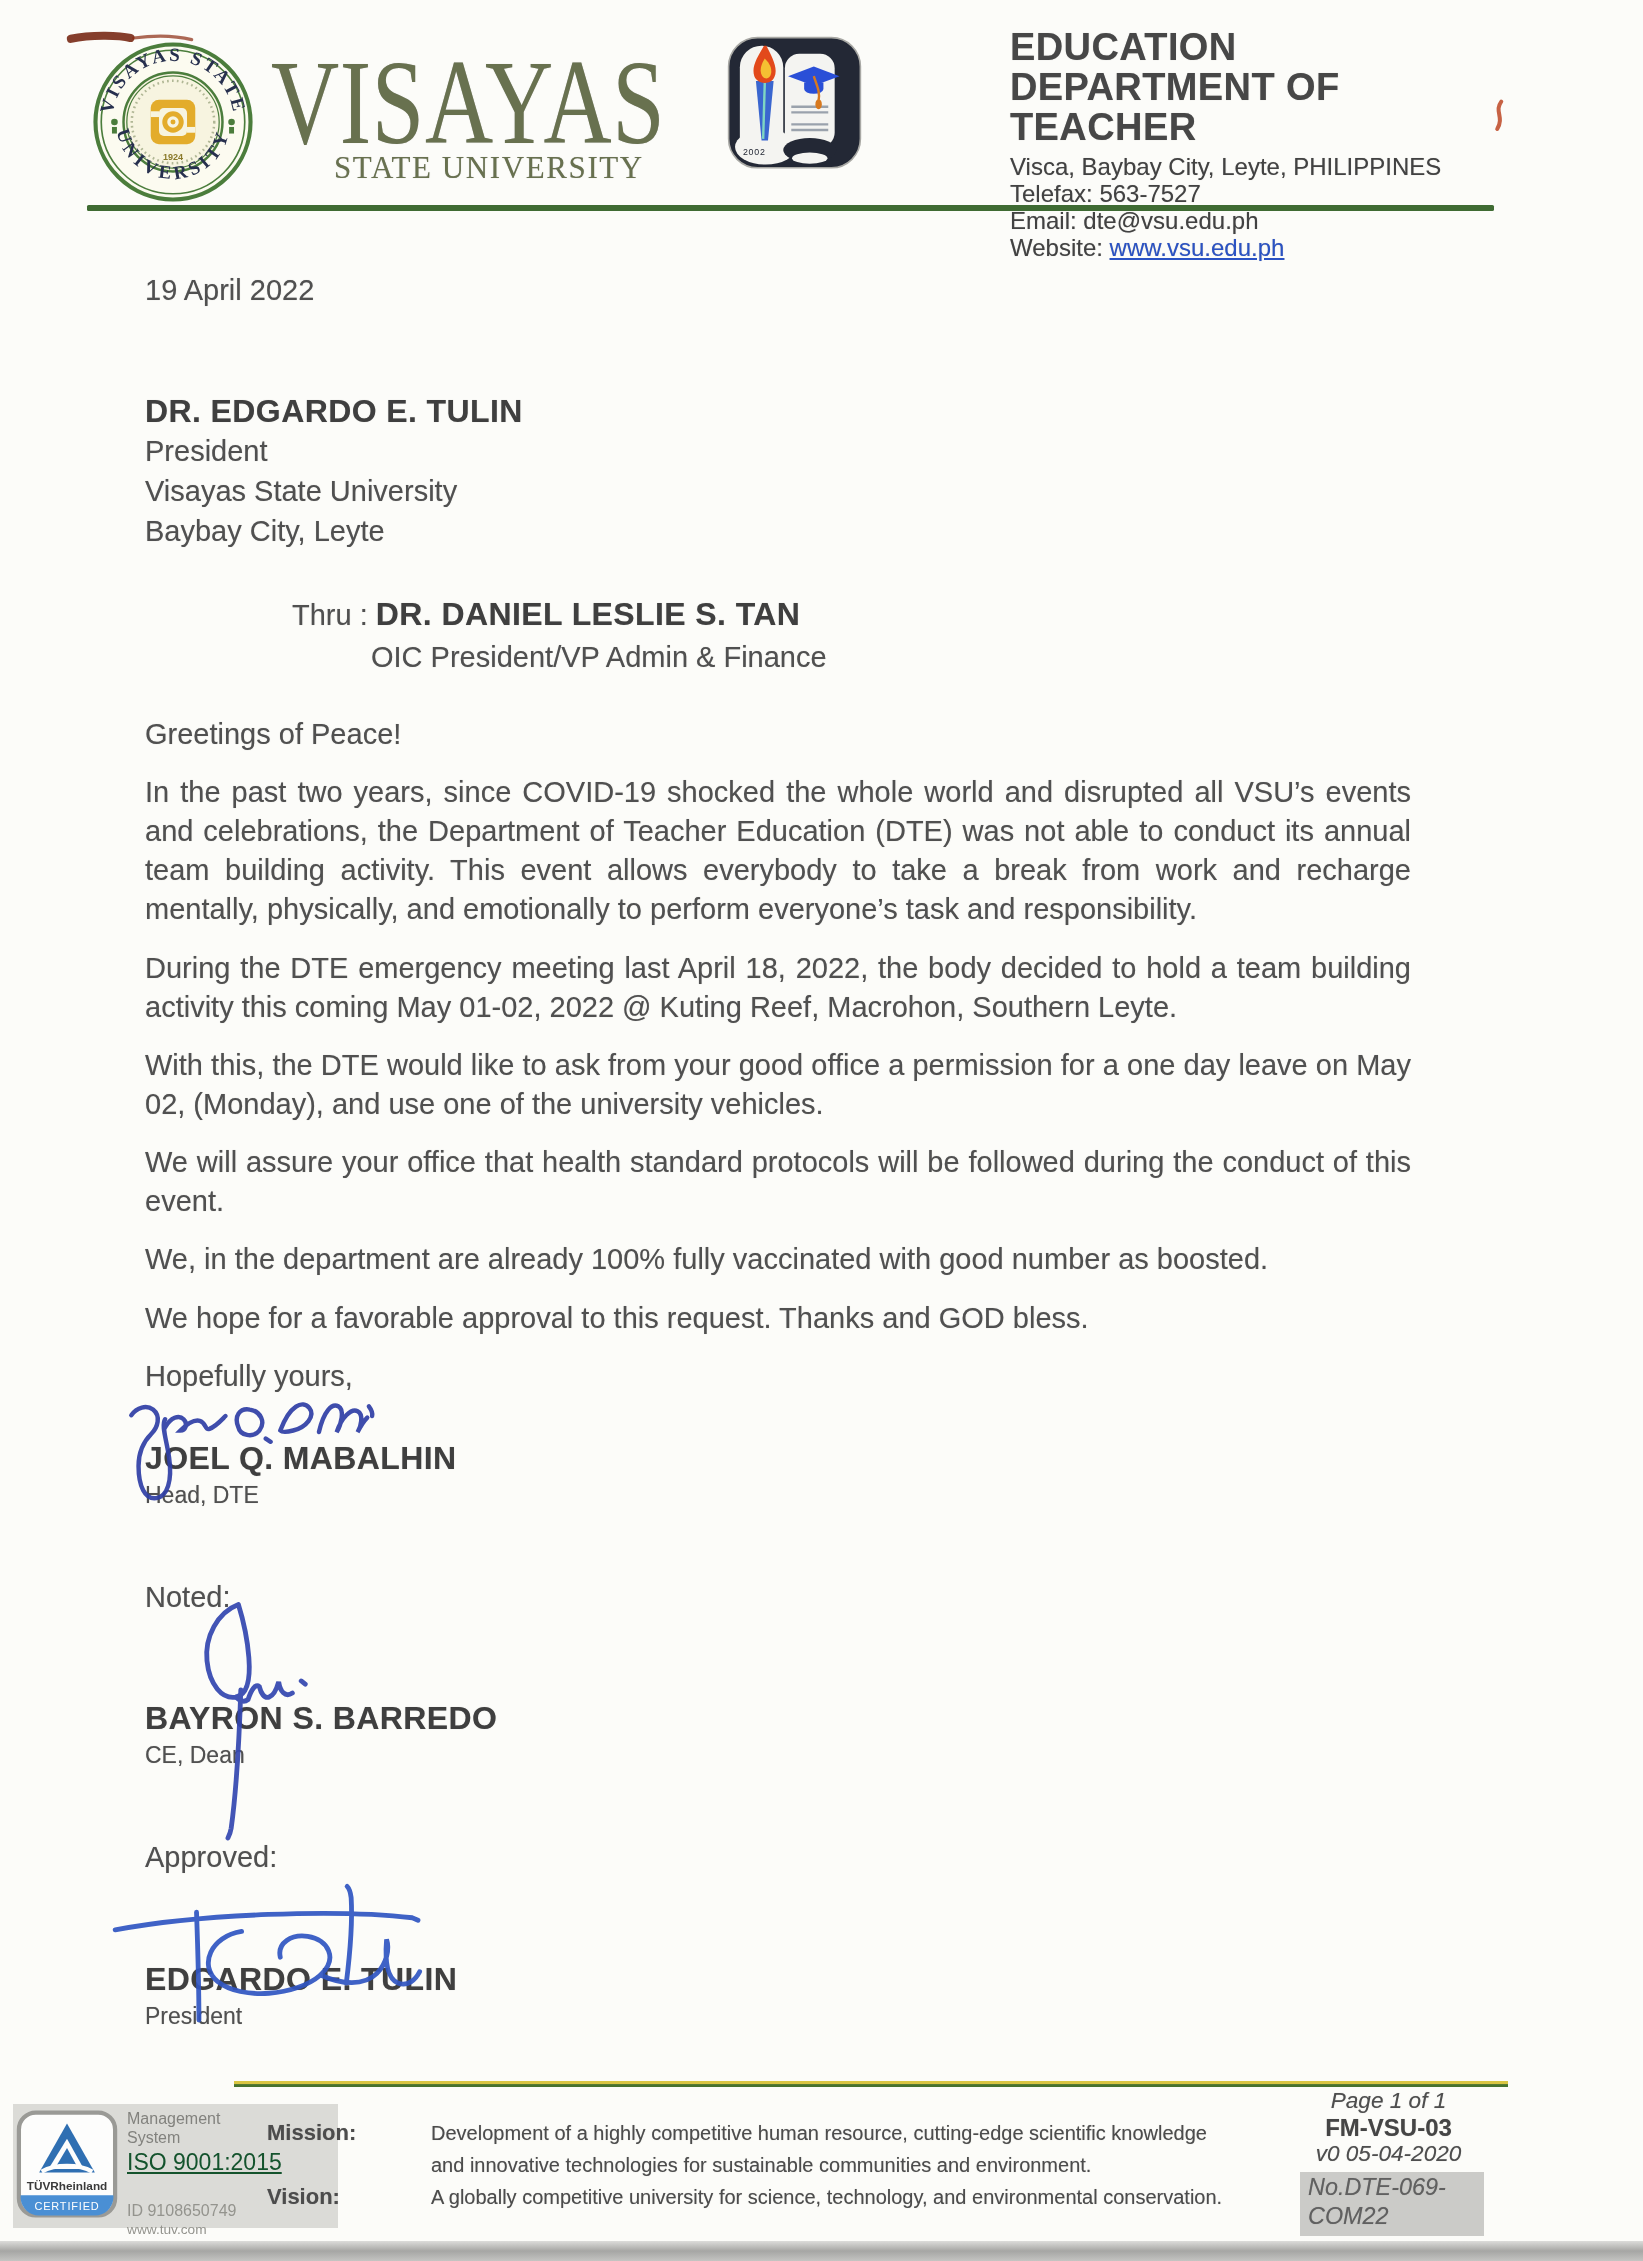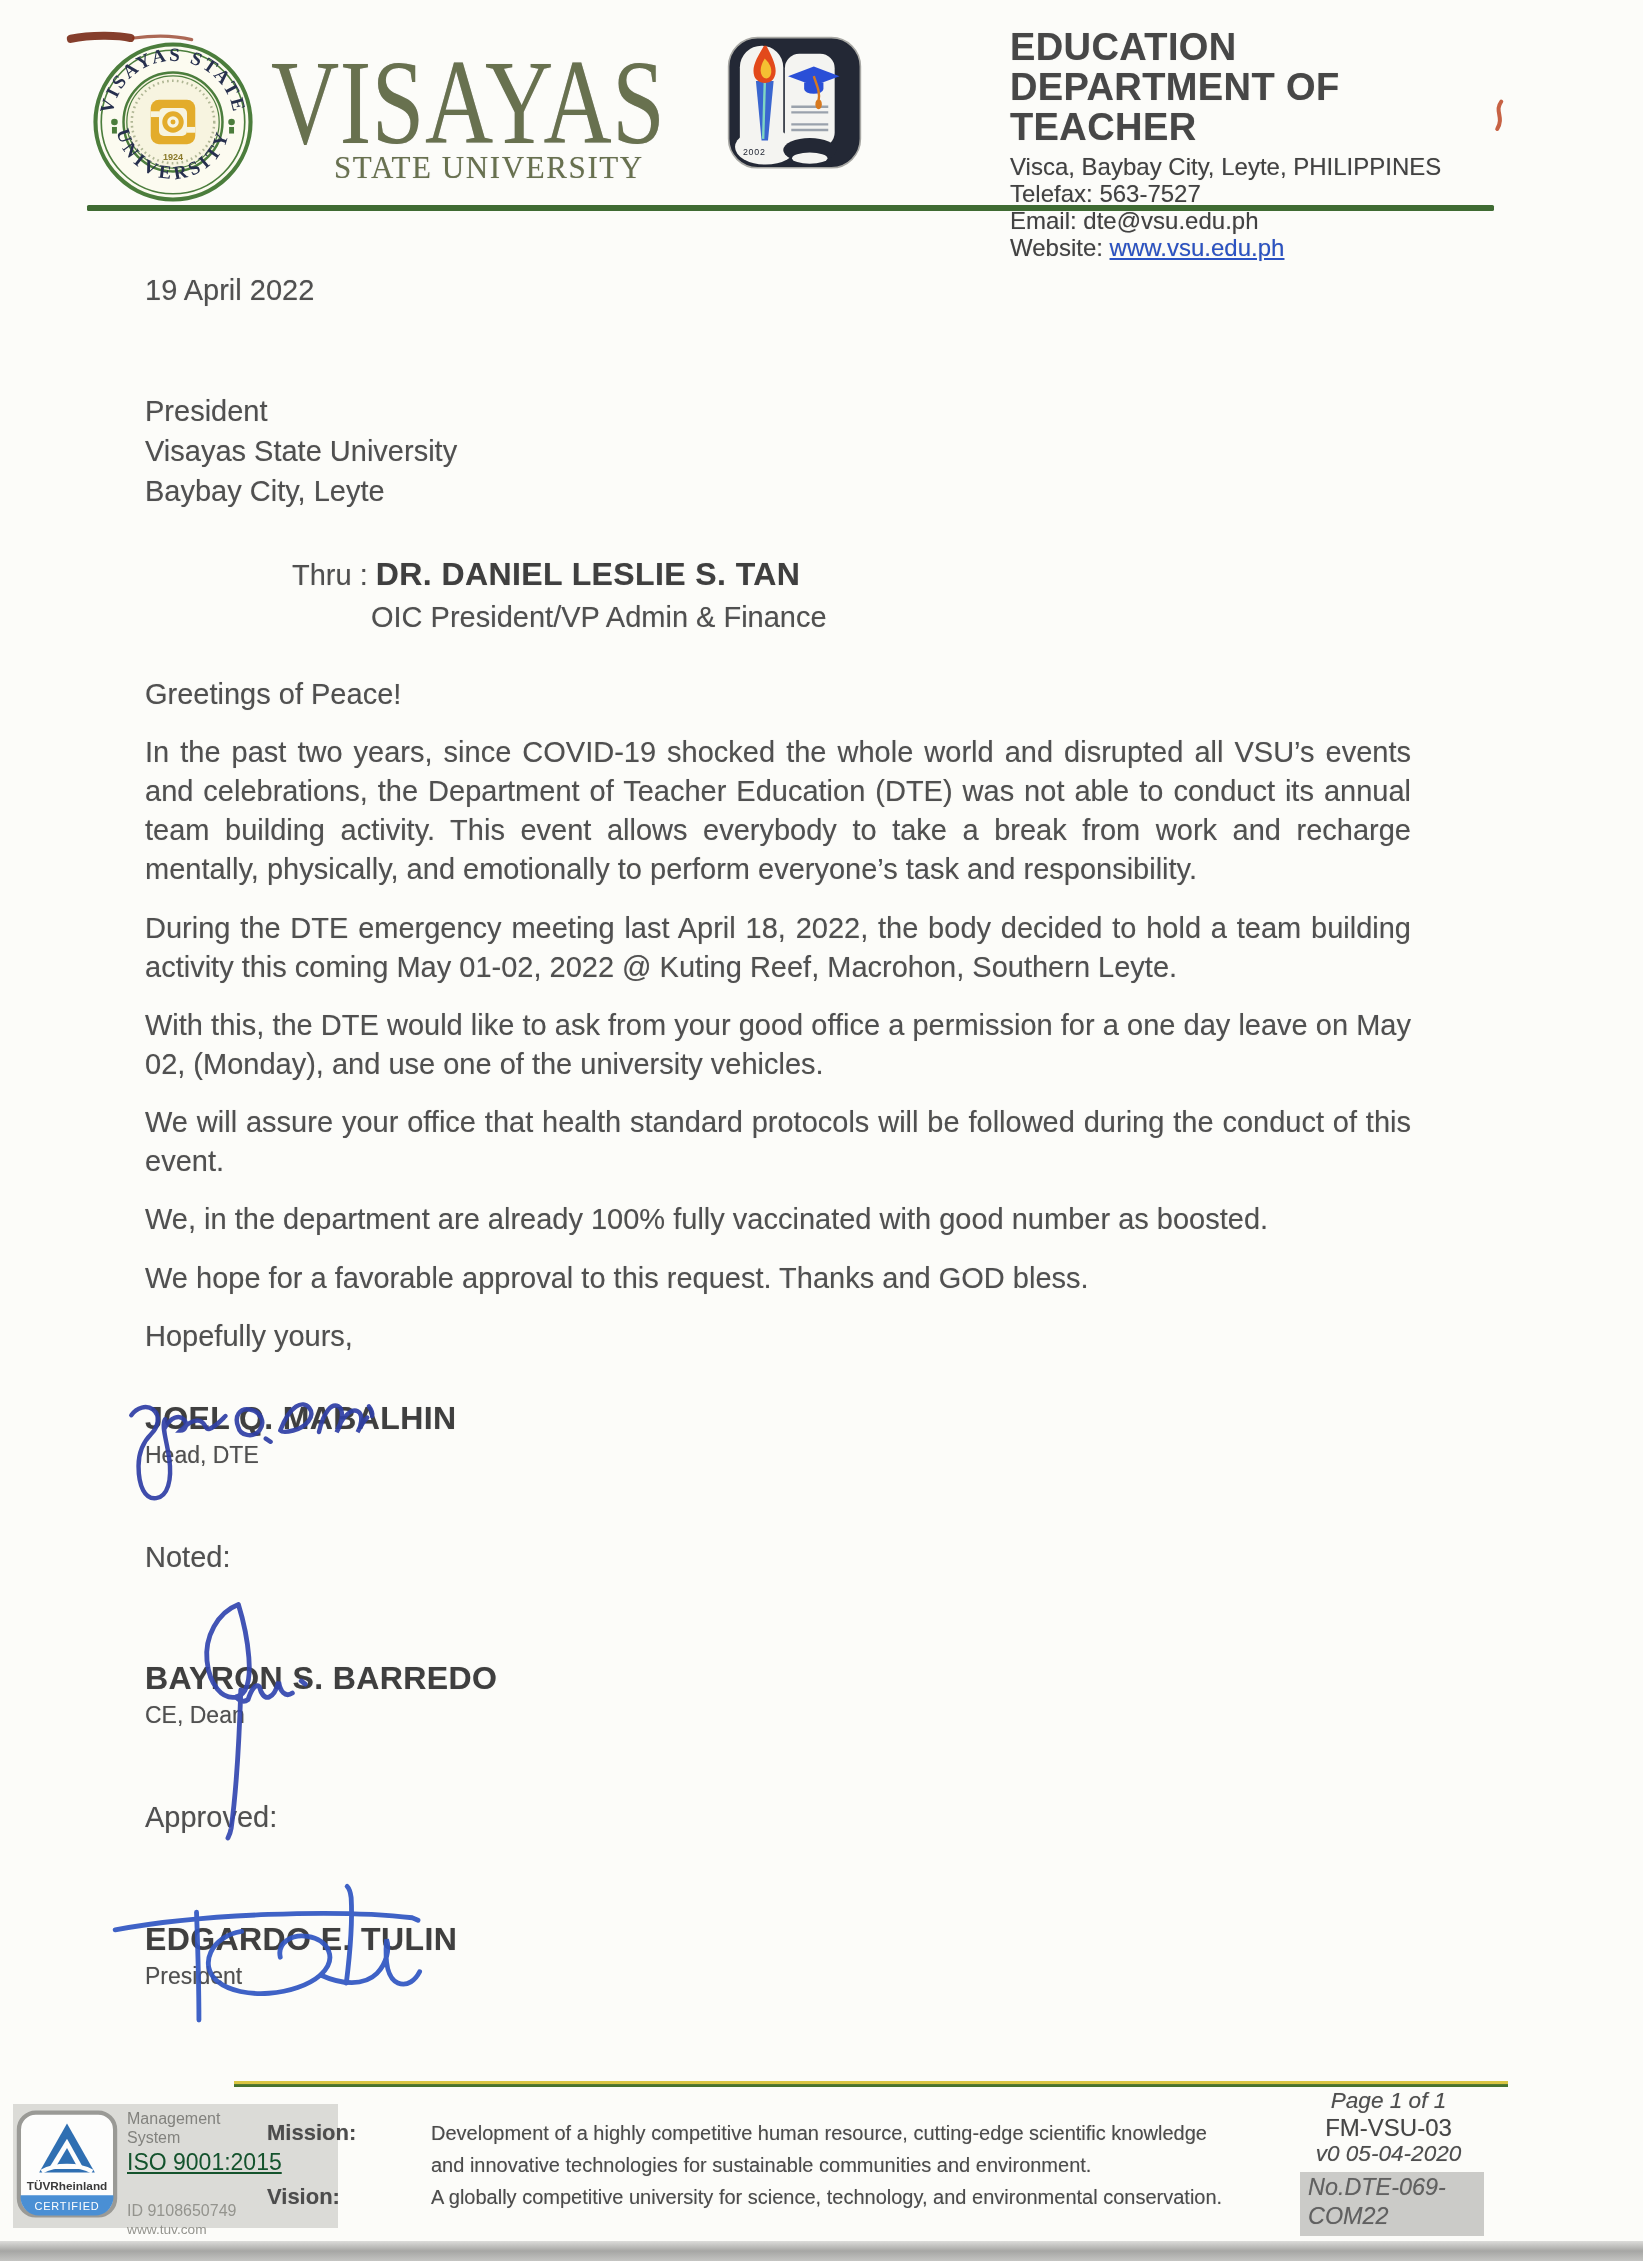--- a/index.html
+++ b/index.html
@@ -85,21 +85,21 @@
   }
   #vm .row{display:flex;}
   #vm .lbl{width:164px;font-weight:bold;font-size:22px;flex:none;}
   #vm .vtext{white-space:nowrap;}
   #vm .mtext{width:814px;}
   #fright{
     position:absolute;left:1287px;top:2088px;width:203px;
     font-size:22.6px;line-height:26.6px;color:#4e4e4e;text-align:center;
   }
   #fright .pg{font-style:italic;}
-  #fright .code{font-weight:normal;font-size:24px;color:#454545;}
+  #fright .code{font-weight:bold;font-size:24px;color:#454545;}
   #fright .ver{font-style:italic;}
   #fright .docbox{
     margin:4px 6.4px 0 13px;background:#cbcbc8;text-align:left;
     padding:1.6px 8px 4.8px 8px;font-style:italic;font-size:23.4px;
     line-height:29px;color:#606060;
   }
   #bottom-strip{
     position:absolute;left:0;top:2241px;width:1643px;height:20px;
     background:linear-gradient(180deg,#dcdcda 0%,#a6a6a4 50%,#c4c4c2 100%);
   }
@@ -183,20 +183,21 @@
       <div data-interactable="false"><span data-interactable="false">Website: </span><a href="#" data-interactable="true">www.vsu.edu.ph</a></div>
     </div>
   </div>
 
   <div id="header-rule" data-interactable="false"></div>
 
   <div id="letter" class="scan-text">
     <div class="date" data-interactable="false">19 April 2022</div>
 
     <div class="addr" data-interactable="false">
+      <div class="bold-name" data-interactable="false">DR. EDGARDO E. TULIN</div>
       <div data-interactable="false">President</div>
       <div data-interactable="false">Visayas State University</div>
       <div data-interactable="false">Baybay City, Leyte</div>
     </div>
 
     <div class="thru" data-interactable="false">
       <div class="l1"><span data-interactable="false">Thru : </span><span class="bold-name" data-interactable="false">DR. DANIEL LESLIE S. TAN</span></div>
       <div class="l2" data-interactable="false">OIC President/VP Admin &amp; Finance</div>
     </div>
 

